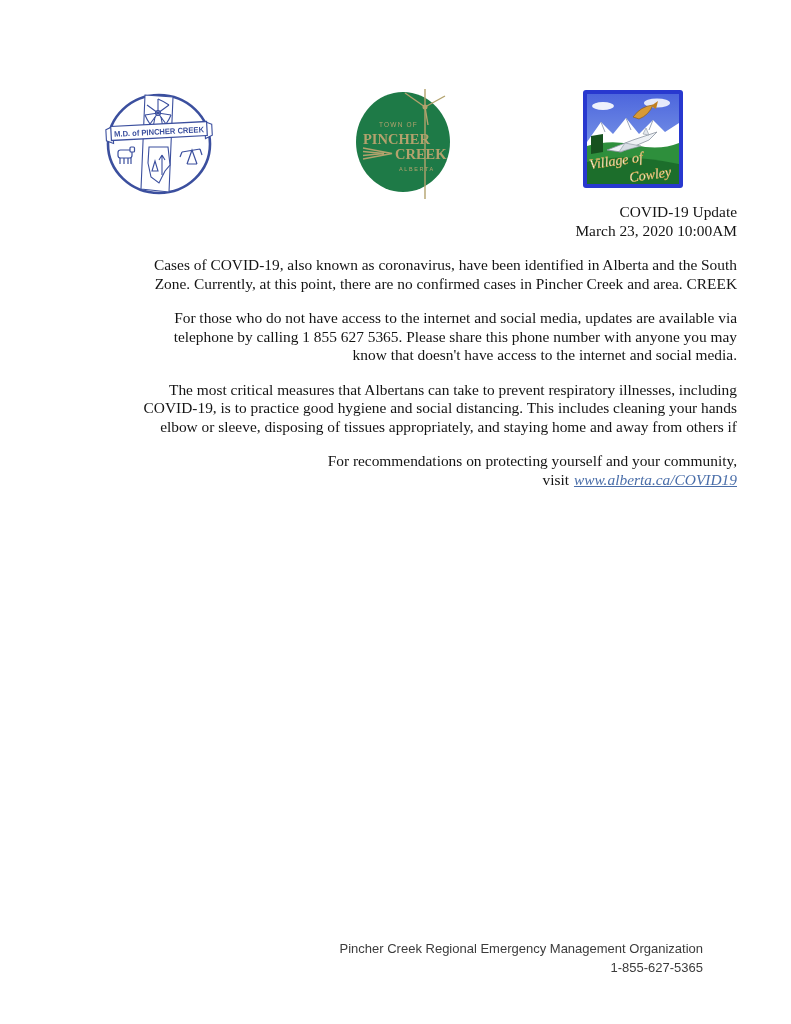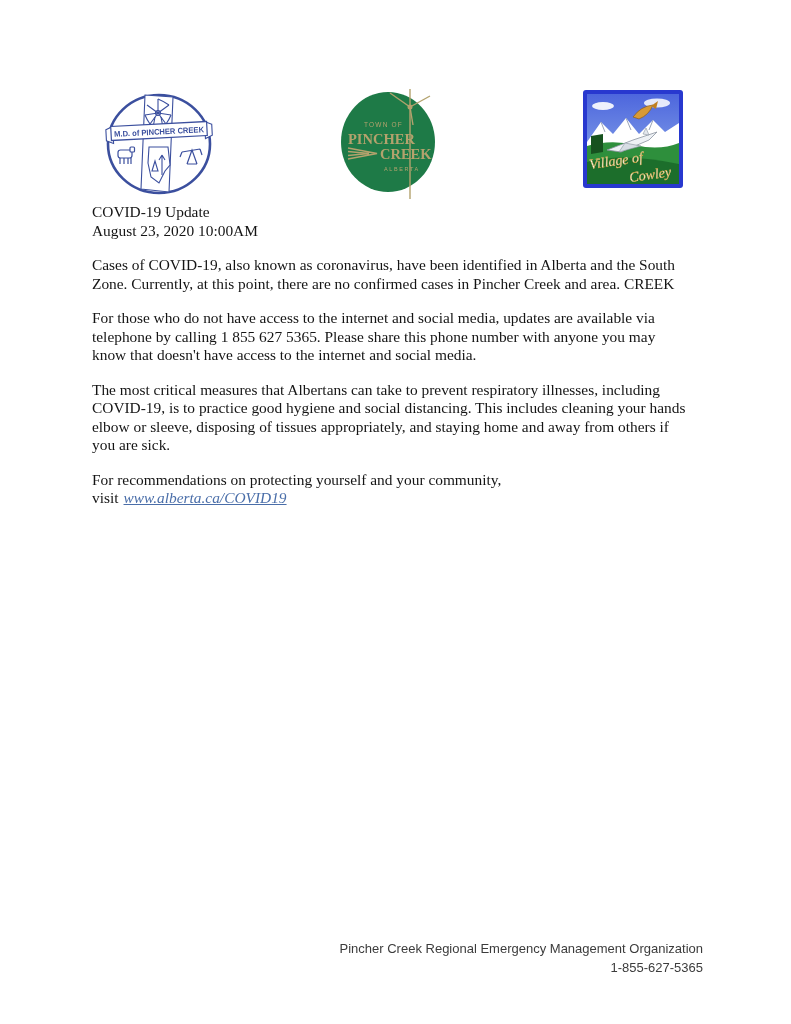--- a/index.html
+++ b/index.html
@@ -7,33 +7,33 @@
     position: relative;
     width: 791px;
     height: 1024px;
     background: #ffffff;
     font-family: "Liberation Serif", serif;
     color: #141414;
     overflow: hidden;
   }
   .logo { position: absolute; }
   .logo-md     { left: 103px; top: 91px;  width: 112px; height: 106px; }
-  .logo-town   { left: 339px; top: 87px;  width: 100px; height: 114px; }
+  .logo-town   { left: 354px; top: 87px;  width: 100px; height: 114px; }
   .logo-cowley { left: 583px; top: 90px;  width: 100px; height: 98px; }
 
   .content {
     position: absolute;
     left: 92px;
     top: 203px;
     width: 645px;
     font-size: 15.4px;
     line-height: 18.5px;
   }
   .para { margin: 0 0 16px 0; }
-  .para-line { white-space: nowrap; }
+  .para-line { white-space: nowrap; text-align: right; }
   .visit-word { margin-right: 5px; margin-top: 44px; }
   a.doc-link {
     color: #4a6ea9;
     text-decoration: underline;
     cursor: pointer;
     font-style: italic;
   }
   .footer {
     position: absolute;
     right: 88px;
@@ -141,39 +141,38 @@
       </g>
 
       <text x="7" y="79" transform="rotate(-8 7 79)" font-family="Liberation Serif, serif" font-style="italic" font-size="14" fill="#ffffff" stroke="#bd9830" stroke-width="0.45">Village of</text>
       <text x="47" y="92" transform="rotate(-8 47 92)" font-family="Liberation Serif, serif" font-style="italic" font-size="14" fill="#ffffff" stroke="#bd9830" stroke-width="0.45">Cowley</text>
     </svg>
   </div>
 
   <div class="content">
     <div class="para">
       <div class="para-line">COVID-19 Update</div>
-      <div class="para-line">August 23, 2020 10:00AM</div>
+      <div class="para-line">March 23, 2020 10:00AM</div>
     </div>
 
     <div class="para">
       <div class="para-line">Cases of COVID-19, also known as coronavirus, have been identified in Alberta and the South</div>
       <div class="para-line">Zone. Currently, at this point, there are no confirmed cases in Pincher Creek and area. CREEK</div>
     </div>
 
     <div class="para">
       <div class="para-line">For those who do not have access to the internet and social media, updates are available via</div>
       <div class="para-line">telephone by calling 1 855 627 5365. Please share this phone number with anyone you may</div>
       <div class="para-line">know that doesn't have access to the internet and social media.</div>
     </div>
 
     <div class="para">
       <div class="para-line">The most critical measures that Albertans can take to prevent respiratory illnesses, including</div>
       <div class="para-line">COVID-19, is to practice good hygiene and social distancing. This includes cleaning your hands</div>
       <div class="para-line">elbow or sleeve, disposing of tissues appropriately, and staying home and away from others if</div>
-      <div class="para-line">you are sick.</div>
     </div>
 
     <div class="para">
       <div class="para-line">For recommendations on protecting yourself and your community,</div>
       <div class="para-line">
         <span class="visit-word">visit</span><a class="doc-link" href="#">www.alberta.ca/COVID19</a>
       </div>
     </div>
   </div>
 

